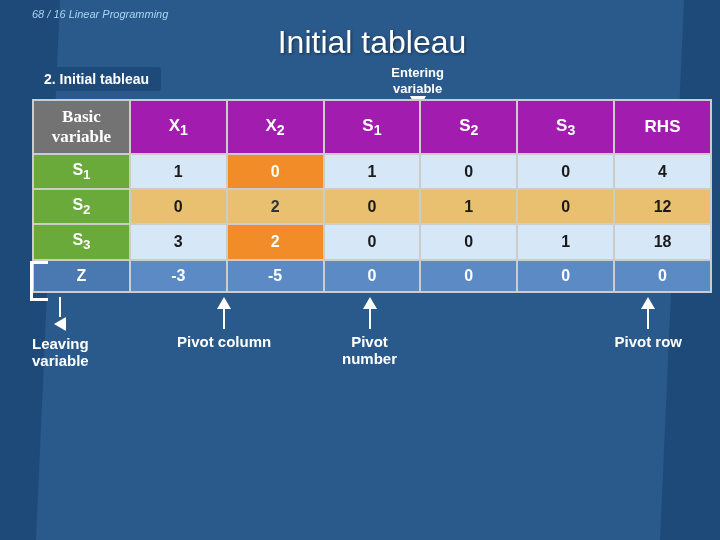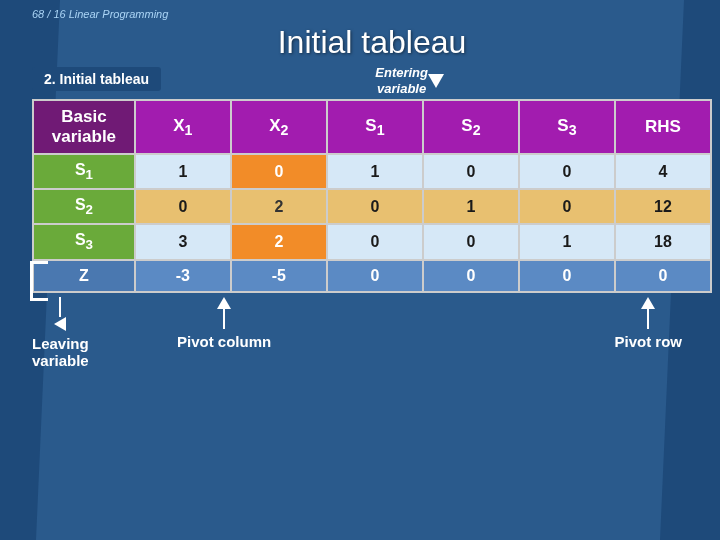--- a/index.html
+++ b/index.html
@@ -115,21 +115,22 @@
 
     
     table.tableau thead tr th {
       background: #a21caf;
       color: white;
       font-size: 17px;
     }
 
     
     table.tableau thead tr th:first-child {
-      background: #701a75;
+      background: #737373;
+      font-family: Liberation Serif, serif;
     }
 
     
     table.tableau tbody tr td {
       background: #d6e8f7;
       color: #1a1a1a;
     }
 
     table.tableau tbody tr:nth-child(even) td {
       background: #c0d8ef;
@@ -271,21 +272,21 @@
 
   <div class="top-bar">
     <span class="slide-number">68 / 16  Linear Programming</span>
   </div>
 
   <div class="main-title">Initial tableau</div>
 
   <div class="section-title-area">
     <div class="section-title">2. Initial tableau</div>
 
-    <div style="position:absolute; right: 268px; top: -2px; display:flex; align-items:center;font-style:italic;">
+    <div style="position:absolute; right: 268px; top: -2px; display:flex; flex-direction:column; align-items:center;">
       <div style="color:white; font-size:13px; font-weight:bold; text-align:center; line-height:1.2;">
         Entering<br>variable
       </div>
       <div class="arrow-down"></div>
     </div>
   </div>
 
   <div class="tableau-wrapper">
 
     <div class="leaving-bracket"></div>
@@ -356,20 +357,25 @@
       </div>
       <div class="annotation-text">Leaving<br>variable</div>
     </div>
 
     <div class="annotation-pivot-col">
       <div class="up-arrow"></div>
       <div class="vert-line"></div>
       <div class="annotation-text">Pivot column</div>
     </div>
 
+    <div class="annotation-pivot-number">
+      <div class="up-arrow"></div>
+      <div class="vert-line"></div>
+      <div class="annotation-text">Pivot<br>number</div>
+    </div>
 
     <div class="annotation-pivot-row">
       <div class="up-arrow"></div>
       <div class="vert-line"></div>
       <div class="annotation-text">Pivot row</div>
     </div>
 
   </div>
 </div>
 

